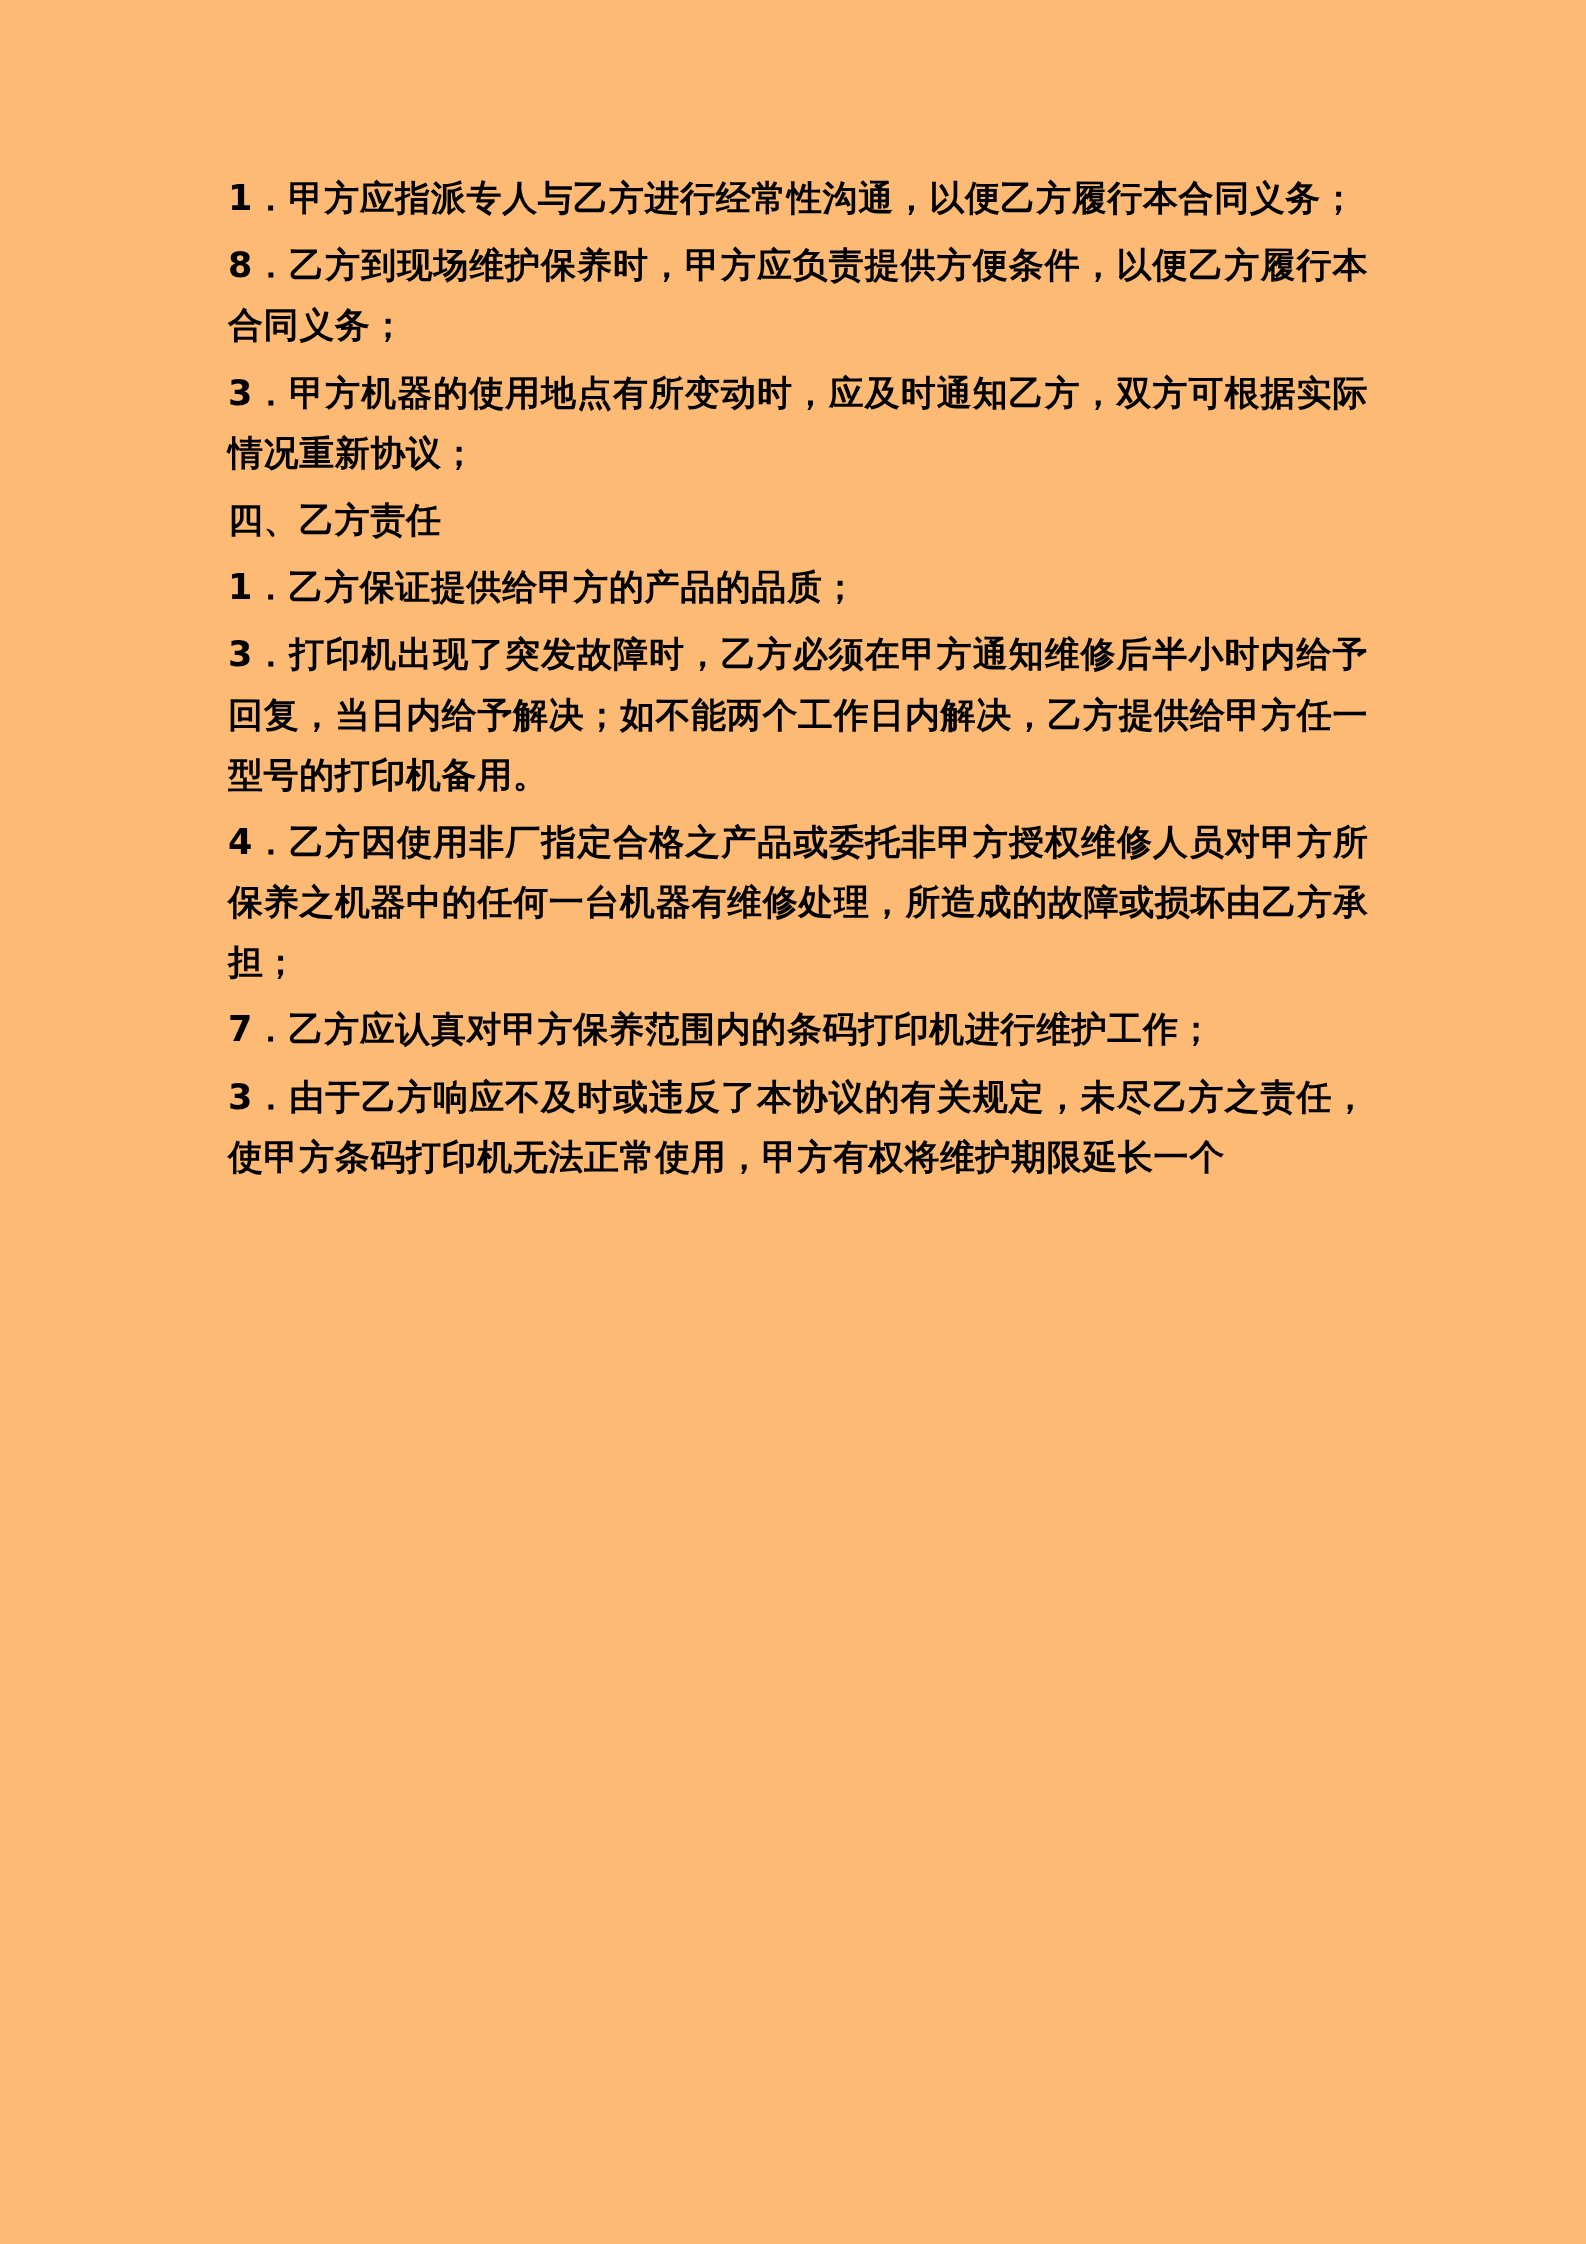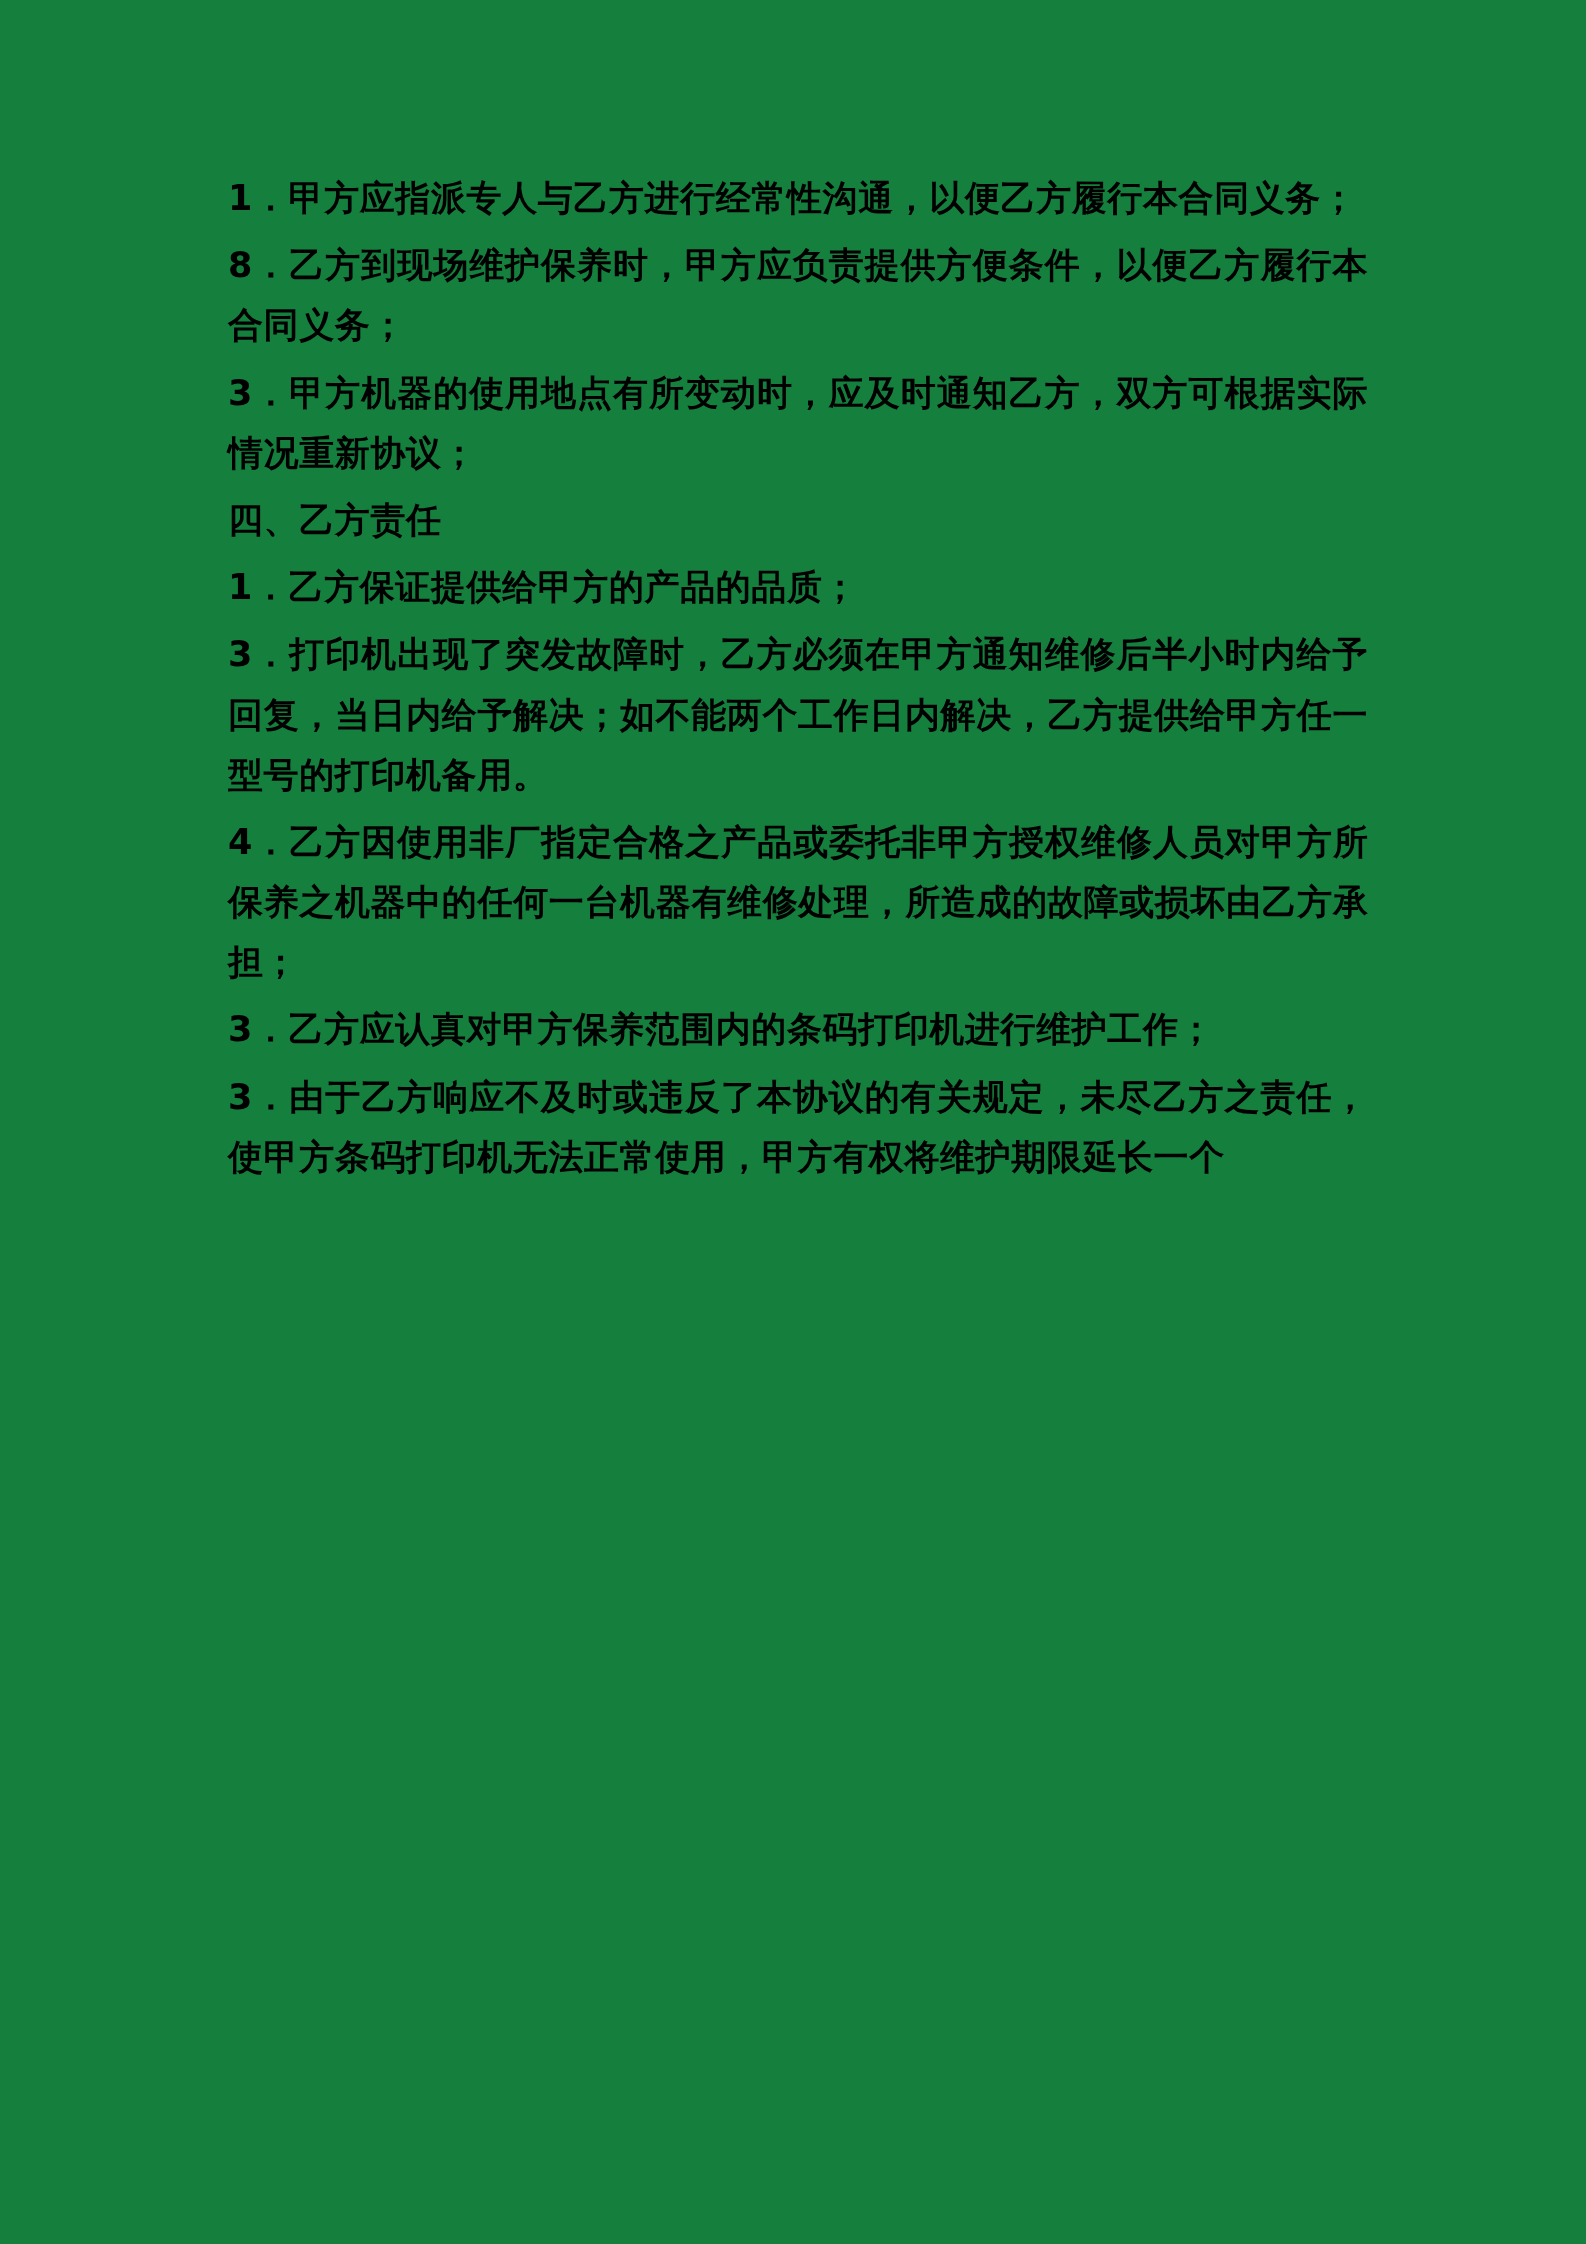--- a/index.html
+++ b/index.html
@@ -4,21 +4,21 @@
 <style>
   html, body {
     margin: 0;
     padding: 0;
     background: #ffffff;
   }
   .page {
     position: relative;
     width: 1586px;
     height: 2244px;
-    background: #15803d;
+    background: #fdba74;
     box-sizing: border-box;
     overflow: hidden;
   }
   .content {
     position: absolute;
     left: 228px;
     top: 168px;
     width: 1140px;
   }
   .para {
@@ -46,17 +46,17 @@
 <div class="page">
   <div class="content">
 
     <p class="para">1．甲方应指派专人与乙方进行经常性沟通，以便乙方履行本合同义务；</p>
     <p class="para">8．乙方到现场维护保养时，甲方应负责提供方便条件，以便乙方履行本合同义务；</p>
     <p class="para">3．甲方机器的使用地点有所变动时，应及时通知乙方，双方可根据实际情况重新协议；</p>
     <p class="para heading">四、乙方责任</p>
     <p class="para">1．乙方保证提供给甲方的产品的品质；</p>
     <p class="para">3．打印机出现了突发故障时，乙方必须在甲方通知维修后半小时内给予回复，当日内给予解决；如不能两个工作日内解决，乙方提供给甲方任一型号的打印机备用。</p>
     <p class="para tight">4．乙方因使用非厂指定合格之产品或委托非甲方授权维修人员对甲方所保养之机器中的任何一台机器有维修处理，所造成的故障或损坏由乙方承担；</p>
-    <p class="para">3．乙方应认真对甲方保养范围内的条码打印机进行维护工作；</p>
+    <p class="para">7．乙方应认真对甲方保养范围内的条码打印机进行维护工作；</p>
     <p class="para">3．由于乙方响应不及时或违反了本协议的有关规定，未尽乙方之责任，使甲方条码打印机无法正常使用，甲方有权将维护期限延长一个</p>
 
   </div>
 </div>
 
 </body></html>

